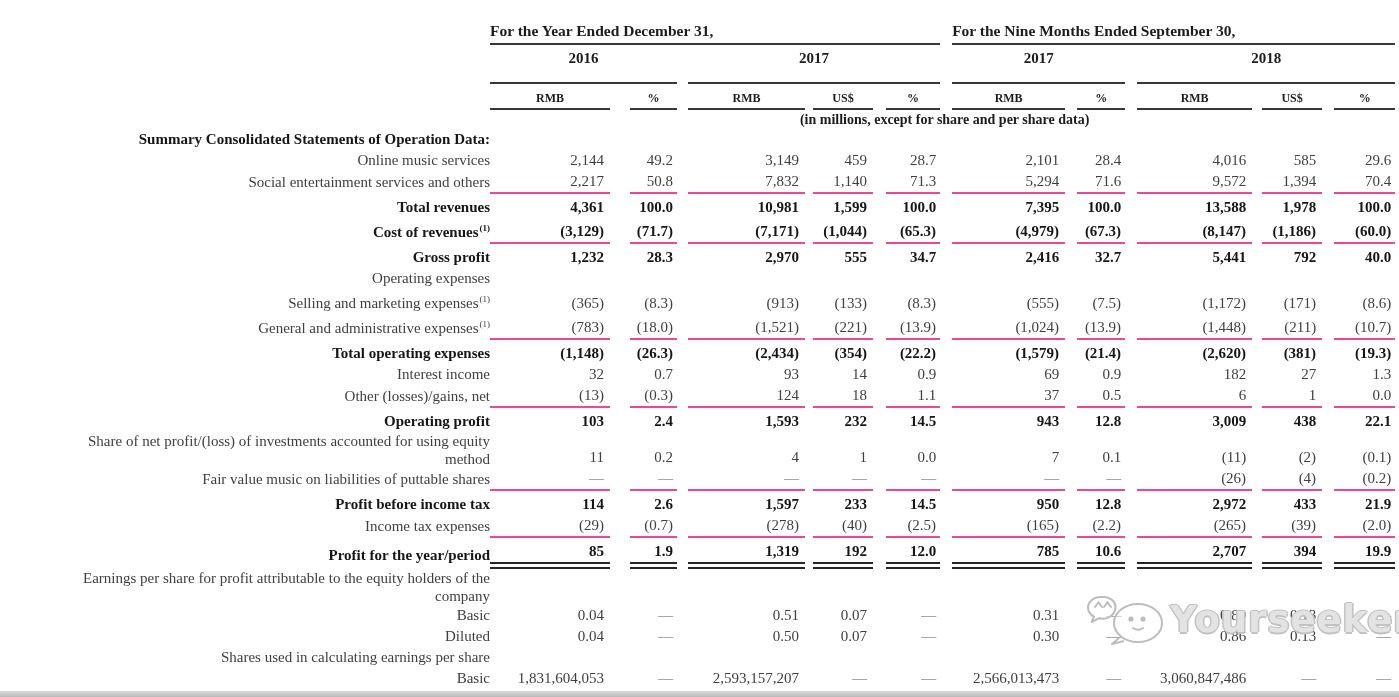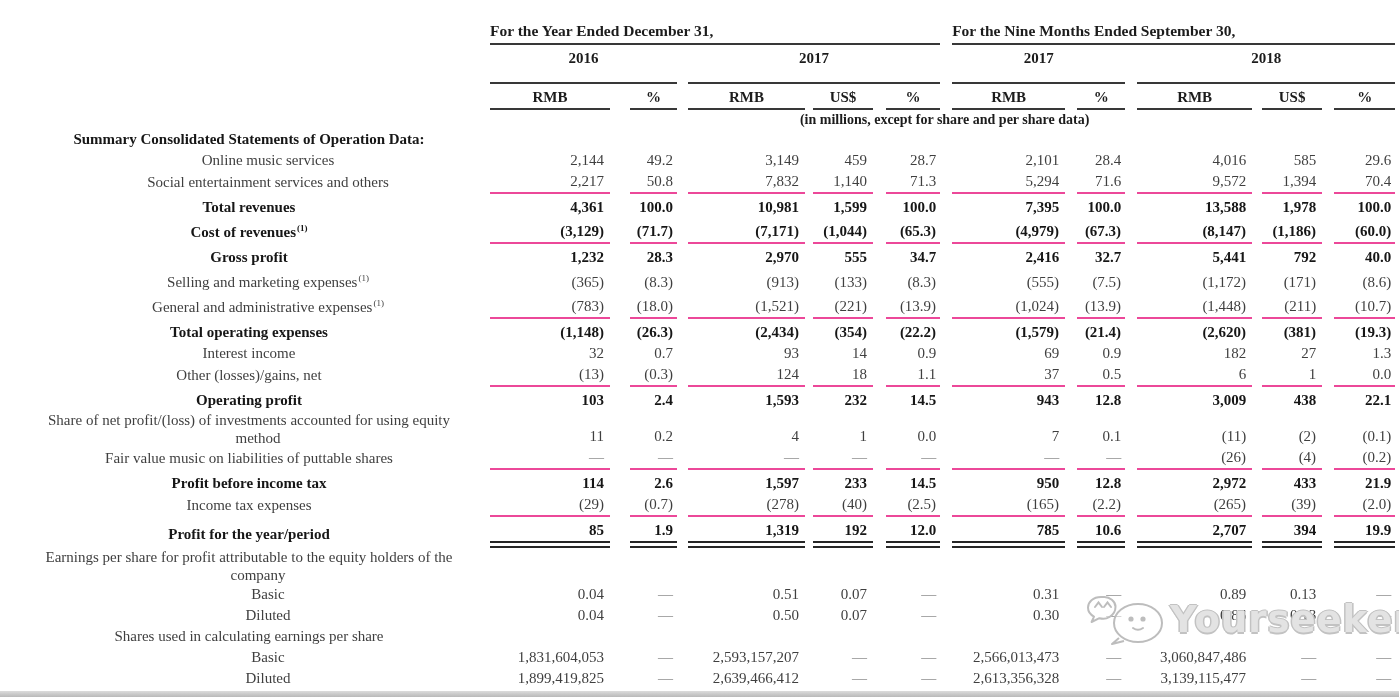--- a/index.html
+++ b/index.html
@@ -13,26 +13,26 @@
   }
   table.fin {
     border-collapse: collapse;
     table-layout: fixed;
     width: 1399px;
     margin-top: 10px;
   }
   thead th { font-weight: bold; color: #1c1c1c; padding: 0; white-space: nowrap; }
   th.grp  { font-size: 15.5px; height: 30px; vertical-align: bottom; padding-bottom: 3px; text-align: left; }
   th.yr   { font-size: 15px;   height: 22px; vertical-align: bottom; padding-bottom: 15px; text-align: center; }
-  th.cur  { font-size: 15px;   height: 22px; vertical-align: bottom; padding-bottom: 2px; text-align: center; }
+  th.cur  { font-size: 12px;   height: 22px; vertical-align: bottom; padding-bottom: 2px; text-align: center; }
   th.note { font-size: 14px;   height: 19px; vertical-align: middle; text-align: center; }
   .rule   { border-bottom: 2px solid #383838; }
 
   tbody td { height: 21px; line-height: 21px; vertical-align: bottom; white-space: nowrap; padding: 0; }
-  td.label { text-align: center; font-size: 15px; padding-left: 8px; }
+  td.label { text-align: right; font-size: 15px; padding-left: 8px; }
   td.label .l1.ind { padding-left: 38px; }
   td.label .l2 { padding-left: 18px; }
   td.label.two div { line-height: 18px; }
   tr.bold td { font-weight: bold; color: #161616; }
   tr.after-rule td { padding-top: 3px; }
   td.val { text-align: right; font-size: 15px; }
   td.rmb, td.usd { padding-right: 6px; }
   td.pct { padding-right: 4px; }
   td.val.u  { border-bottom: 2px solid #ec4899; }
   td.val.uu { border-bottom: 7px double #262626; }
@@ -277,20 +277,45 @@
         <td class="gap"></td>
         <td class="val rmb">5,441</td>
         <td class="gap"></td>
         <td class="val usd">792</td>
         <td class="gap"></td>
         <td class="val pct">40.0</td>
         <td class="edge"></td>
       </tr>
       <tr>
         <td class="label">
+          <div class="l1">Operating expenses</div>
+        </td>
+        <td class="val rmb"></td>
+        <td class="gap"></td>
+        <td class="val pct"></td>
+        <td class="gap"></td>
+        <td class="val rmb"></td>
+        <td class="gap"></td>
+        <td class="val usd"></td>
+        <td class="gap"></td>
+        <td class="val pct"></td>
+        <td class="gap"></td>
+        <td class="val rmb"></td>
+        <td class="gap"></td>
+        <td class="val pct"></td>
+        <td class="gap"></td>
+        <td class="val rmb"></td>
+        <td class="gap"></td>
+        <td class="val usd"></td>
+        <td class="gap"></td>
+        <td class="val pct"></td>
+        <td class="edge"></td>
+      </tr>
+      <tr>
+        <td class="label">
           <div class="l1 ind">Selling and marketing expenses<sup>(1)</sup></div>
         </td>
         <td class="val rmb">(365)</td>
         <td class="gap"></td>
         <td class="val pct">(8.3)</td>
         <td class="gap"></td>
         <td class="val rmb">(913)</td>
         <td class="gap"></td>
         <td class="val usd">(133)</td>
         <td class="gap"></td>

